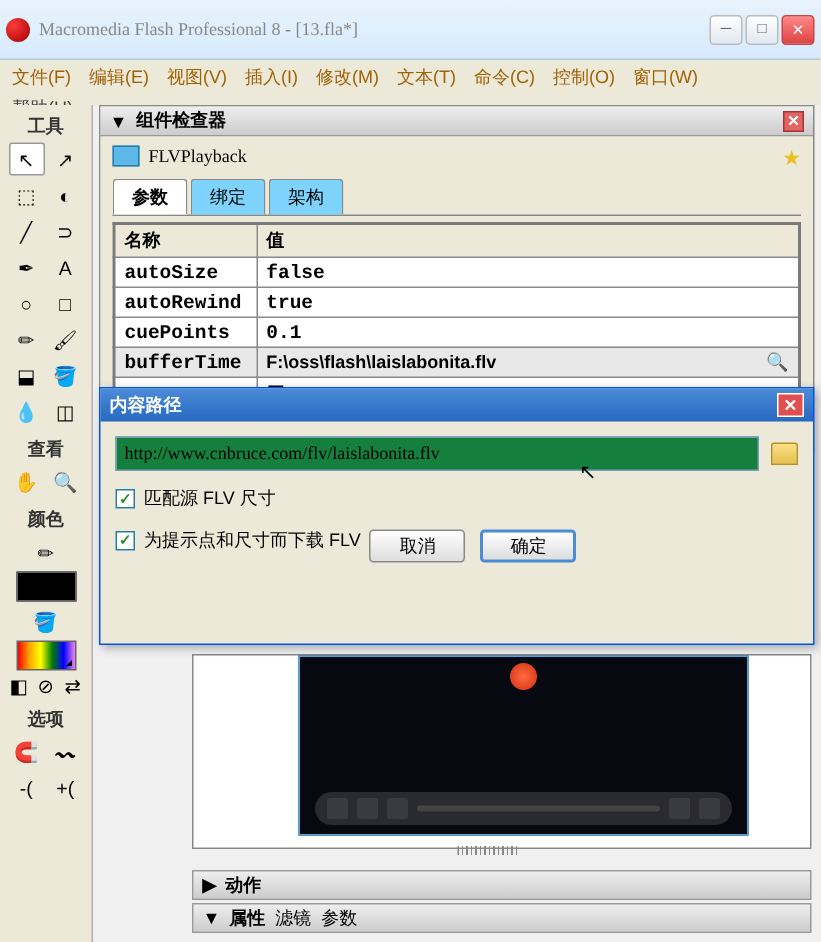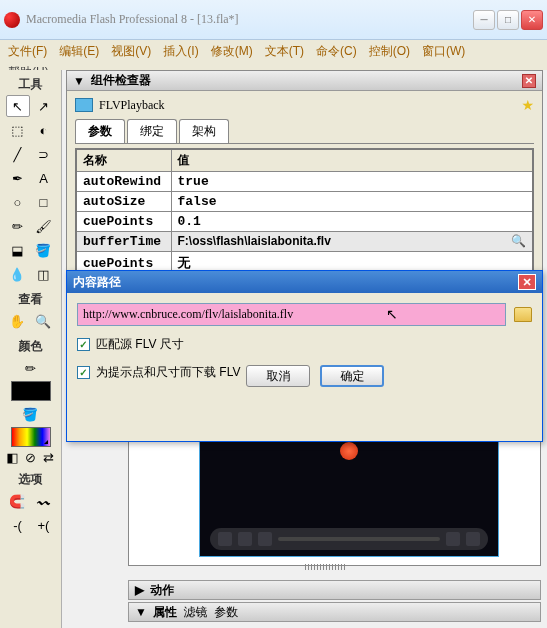--- a/index.html
+++ b/index.html
@@ -20,39 +20,39 @@
 .tool{width:24px;height:22px;border:1px solid transparent;display:flex;align-items:center;justify-content:center;font-size:13px;background:#ece9d8;border-radius:2px}
 .tool.sel{background:#fff;border-color:#999}
 .colorbox{width:40px;height:20px;border:1px solid #666;margin:2px 0;position:relative}
 .colorbox .tri{position:absolute;right:2px;bottom:2px;width:0;height:0;border-left:4px solid transparent;border-bottom:4px solid #000}
 .rightarea{flex:1;position:relative;background:#f0f0f0}
 .inspector{position:absolute;top:0;left:4px;right:4px;background:#ece9d8;border:1px solid #8a8a8a}
 .inspector-title{height:20px;background:linear-gradient(#eee,#ccc);display:flex;align-items:center;padding:0 6px;font-weight:bold;border-bottom:1px solid #999}
 .inspector-title .tri{margin-right:6px}
 .inspector-title .closex{margin-left:auto;width:14px;height:14px;background:#e06666;color:#fff;display:flex;align-items:center;justify-content:center;font-size:10px;border:1px solid #aa3333}
 .inspector-body{padding:6px 8px;background:#ece9d8}
-.comp-row{display:flex;align-items:center;gap:6px;margin-bottom:6px}
+.comp-row{display:flex;gap:6px;margin-bottom:6px}
 .comp-icon{width:18px;height:14px;background:#5bb8e8;border:1px solid #2a7aa8}
 .comp-name{font-family:Tahoma}
 .star{margin-left:auto;color:#e8c020;font-size:14px}
 .tabs{display:flex;border-bottom:1px solid #888;margin-bottom:4px}
-.tab{padding:3px 12px;border:1px solid #888;border-bottom:none;background:#ffffff;margin-right:2px;border-radius:3px 3px 0 0}
+.tab{padding:3px 12px;border:1px solid #888;border-bottom:none;background:#7dd3fc;margin-right:2px;border-radius:3px 3px 0 0}
 .tab.active{background:#fff;font-weight:bold}
 .proptable{width:100%;border:2px solid #7a7a7a;border-collapse:collapse;background:#fff}
 .proptable th{background:#ece9d8;border:1px solid #888;padding:2px 6px;text-align:left;font-weight:bold;font-family:SimSun}
 .proptable td{border:1px solid #888;padding:2px 6px;font-family:"Courier New",monospace;font-weight:bold;font-size:13px}
 .proptable td:first-child{width:95px}
 .proptable tr.hl td{background:#e8e8e8}
 .mag{float:right;color:#666}
-.dialog{position:absolute;top:200px;left:4px;right:4px;background:#ece9d8;border:1px solid #0054e3;box-shadow:2px 2px 6px rgba(0,0,0,.3);z-index:10}
+.dialog{position:absolute;top:188px;left:4px;right:4px;background:#ece9d8;border:1px solid #0054e3;box-shadow:2px 2px 6px rgba(0,0,0,.3);z-index:10}
 .dialog-title{height:22px;background:linear-gradient(#4a8cd8,#2868c0);color:#fff;display:flex;align-items:center;padding:0 6px;font-weight:bold}
 .dialog-title .closex{margin-left:auto;width:18px;height:16px;background:#e05050;border:1px solid #fff;display:flex;align-items:center;justify-content:center;font-size:11px}
 .dialog-body{padding:10px}
 .url-row{display:flex;align-items:center;gap:8px;margin-bottom:10px}
-.url-input{flex:1;padding:3px 5px;border:1px solid #7b9ebd;background:#f9a8d4;font-family:Tahoma}
+.url-input{flex:1;padding:3px 5px;border:1px solid #7b9ebd;background:#15803d;font-family:Tahoma}
 .folder-icon{width:18px;height:15px;background:linear-gradient(#f8e088,#e8c050);border:1px solid #b89020;border-radius:2px 2px 0 0}
 .chk-row{display:flex;align-items:center;gap:6px;margin:4px 0}
 .chk{width:13px;height:13px;border:1px solid #2a7aa8;background:#fff;display:flex;align-items:center;justify-content:center;color:#2a8a2a;font-size:10px;font-weight:bold}
 .dialog-btns{display:flex;justify-content:flex-end;gap:10px;margin-top:8px}
 .dlgbtn{width:64px;height:22px;border:1px solid #888;background:linear-gradient(#fff,#ddd);border-radius:3px}
 .dlgbtn.primary{border:2px solid #4a8cd8}
 .cursor{position:absolute;top:306px;left:386px;font-size:14px;pointer-events:none;z-index:20}
 .stage{position:absolute;top:366px;left:66px;right:6px;height:130px;background:#fff;border:1px solid #888}
 .video{position:absolute;top:0;left:70px;width:300px;height:120px;background:#080810;border:1px solid #4aa8e0}
 .controls{position:absolute;bottom:6px;left:10px;right:10px;height:22px;background:#2a2a30;border-radius:11px;display:flex;align-items:center;padding:0 8px;gap:6px}
@@ -158,26 +158,26 @@
           <div class="tab">绑定</div>
           <div class="tab">架构</div>
         </div>
         <table class="proptable">
           <tbody>
               <tr>
             <th>名称</th>
             <th>值</th>
           </tr>
           <tr>
+                <td>autoSize</td>
+                <td>false</td>
+              </tr>
+          <tr>
                 <td>autoRewind</td>
                 <td>true</td>
-              </tr>
-          <tr>
-                <td>autoSize</td>
-                <td>false</td>
               </tr>
           <tr>
                 <td>cuePoints</td>
                 <td>0.1</td>
               </tr>
           <tr class="hl">
                 <td>bufferTime</td>
                 <td><span>F:\oss\flash\laislabonita.flv</span><span class="mag">🔍</span></td>
               </tr>
           <tr>

